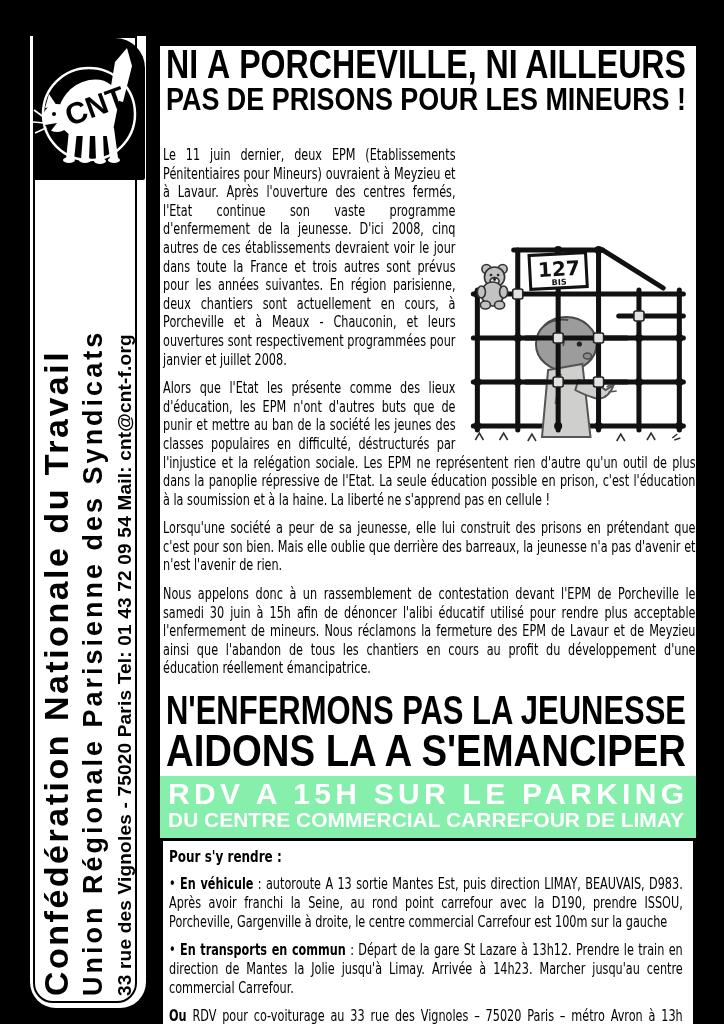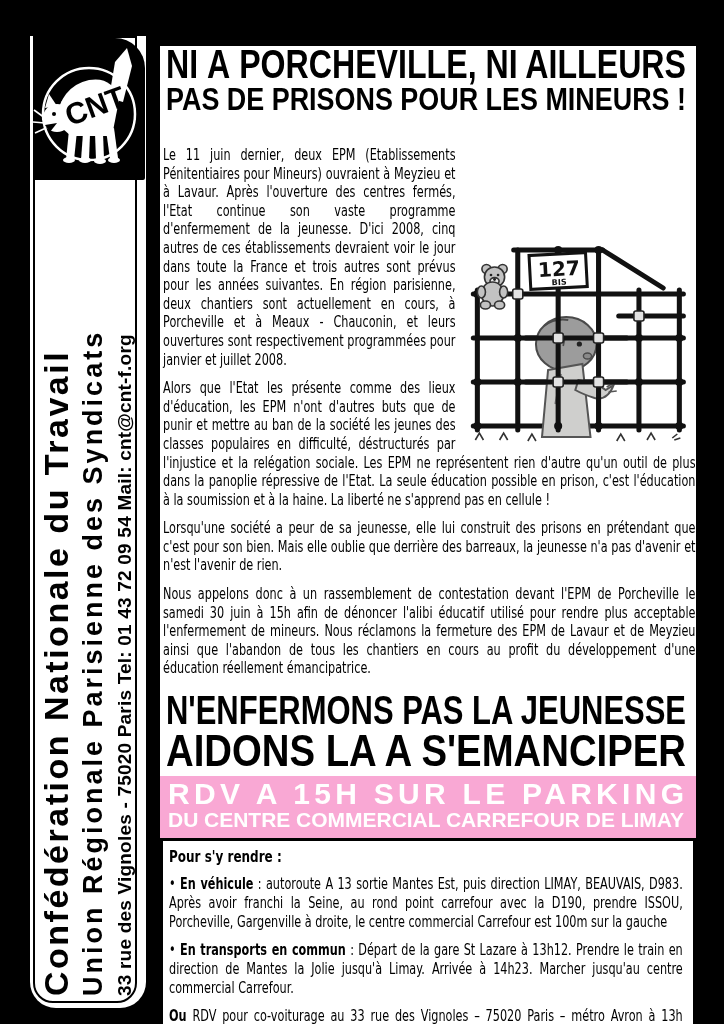--- a/index.html
+++ b/index.html
@@ -30,21 +30,21 @@
   .h1svg text,.h2svg text{fill:#000;}
 
   .article{margin-top:30px;padding-left:3px;overflow:hidden;}
   .article-inner{width:710px;transform:scaleX(0.75);transform-origin:0 0;
                  font-size:15px;line-height:18.6px;text-align:justify;color:#000;}
   .article-inner p{margin:0 0 10px 0;}
   .cage-fig{float:right;width:307px;height:212px;margin:86px 0 6px 13px;}
 
   .h2svg{display:block;margin:6px 0 0 4px;}
 
-  .banner{background:#f9a8d4;margin-top:4px;padding:4px 8px 6px 8px;}
+  .banner{background:#86efac;margin-top:4px;padding:4px 8px 6px 8px;}
   .banner svg{display:block;}
   .banner text{fill:#fff;}
 
   .info-box{border:3px solid #000;background:#fff;overflow:hidden;}
   .info-inner{width:685px;transform:scaleX(0.75);transform-origin:0 0;
               padding:6px 8px;font-size:15px;line-height:19px;color:#000;text-align:justify;}
   .info-heading{font-weight:bold;font-size:16px;margin:0 0 9px 0;}
   .info-inner p{margin:0 0 9px 0;}
   .blb{font-weight:bold;}
 </style>

